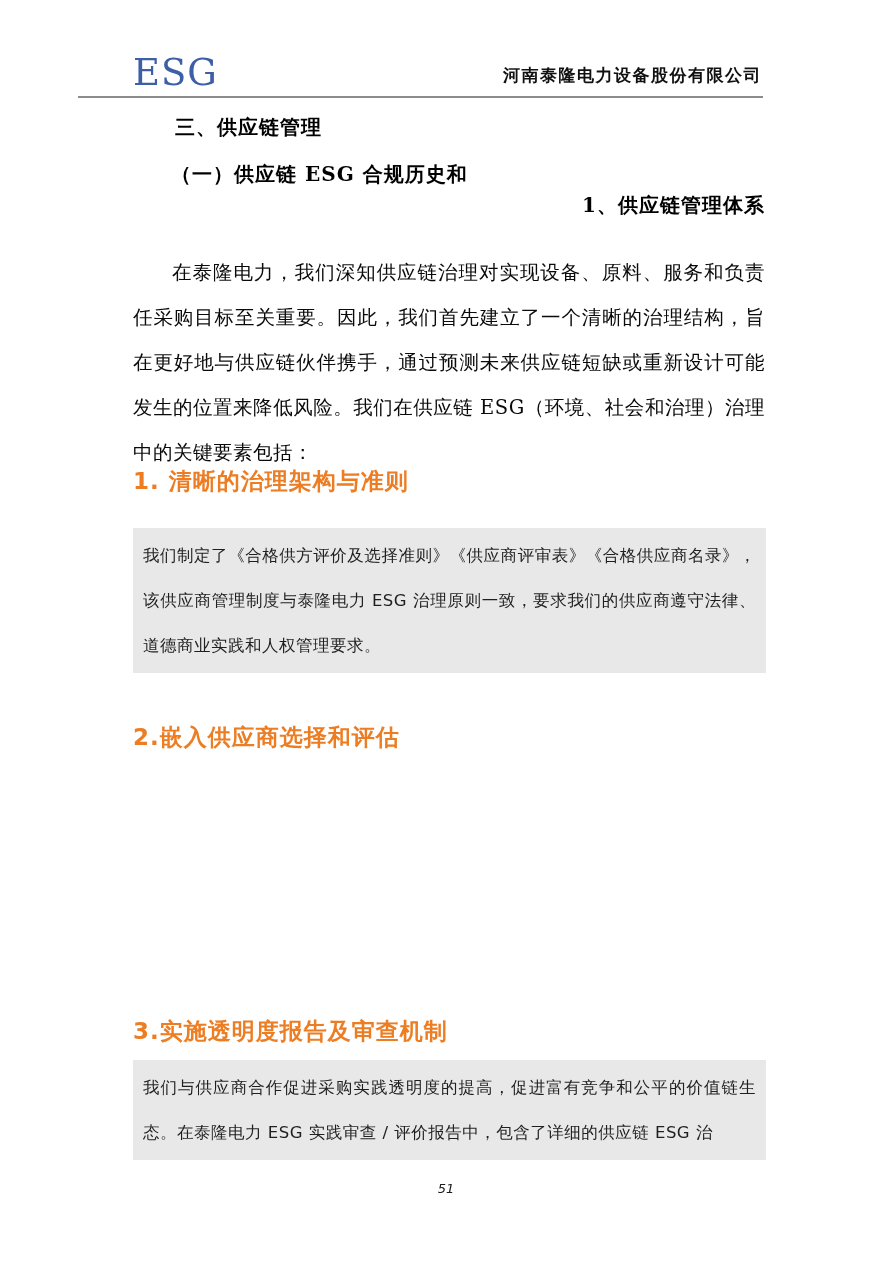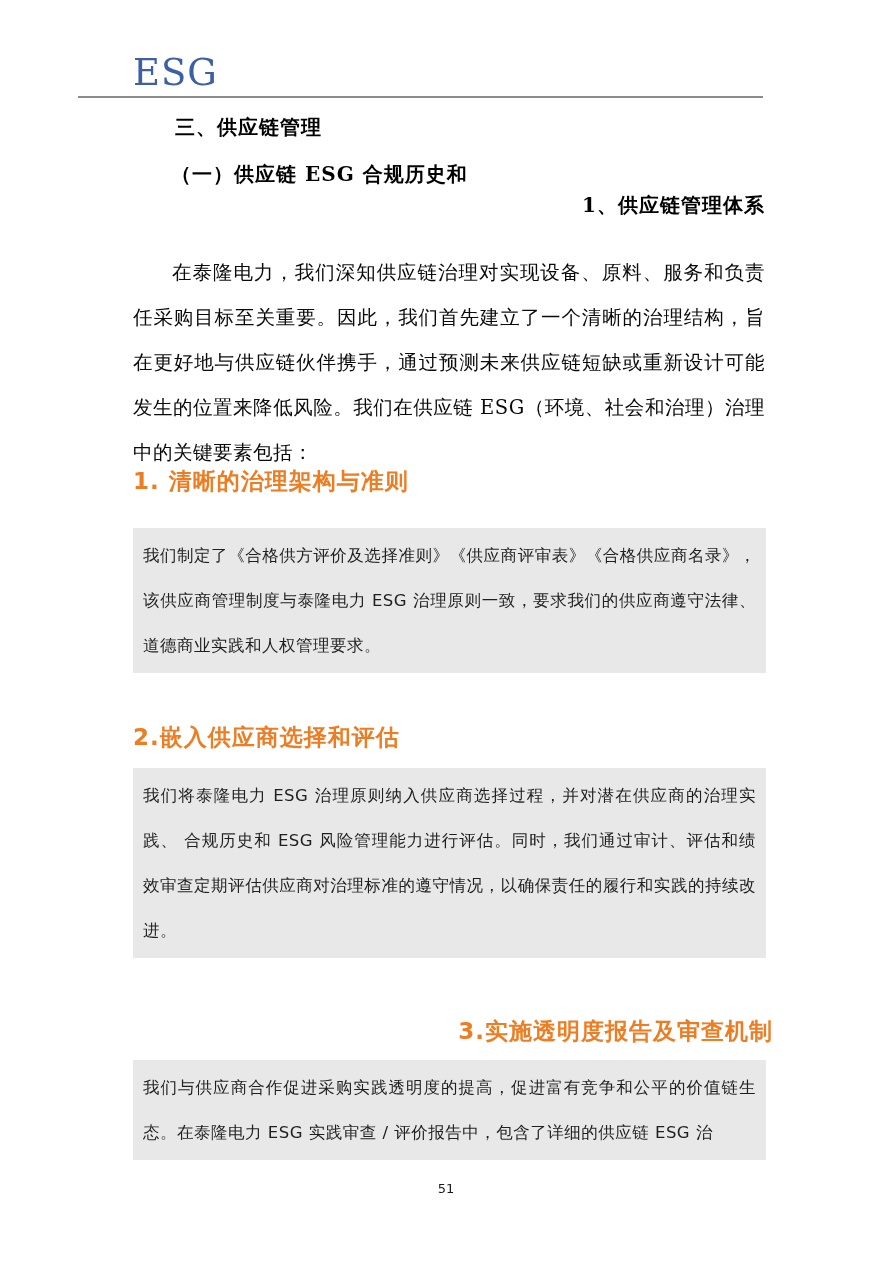--- a/index.html
+++ b/index.html
@@ -103,56 +103,57 @@
     line-height: 45px;
     letter-spacing: 0.5px;
     color: #1f1f1f;
     text-align: justify;
     font-family: "DejaVu Sans", "Liberation Sans", sans-serif;
   }
   .t1 { top: 466px; }
   .b1 { top: 528px; }
   .t2 { top: 722px; }
   .b2 { top: 768px; }
-  .t3 { top: 1016px; text-align: right; }
+  .t3 { top: 1016px; }
   .b3 { top: 1060px; }
 
   
   .footer {
     position: absolute;
     left: 0;
     top: 1178px;
     width: 100%;
     text-align: center;
   }
   .page-number {
     font-size: 13px;
     color: #1a1a1a;
     font-family: "DejaVu Sans", "Liberation Sans", sans-serif;
+    font-style: italic;
   }
 </style>
 </head>
 <body>
 
 <div class="page">
 
   <div class="logo">ESG</div>
+  <div class="company">河南泰隆电力设备股份有限公司</div>
   <div class="header-rule"></div>
 
   <div class="doc-heading h-section">三、供应链管理</div>
   <div class="doc-heading h-subsection">（一）供应链 ESG 合规历史和</div>
   <div class="doc-heading h-numbered">1、供应链管理体系</div>
 
   <div class="intro">在泰隆电力，我们深知供应链治理对实现设备、原料、服务和负责任采购目标至关重要。因此，我们首先建立了一个清晰的治理结构，旨在更好地与供应链伙伴携手，通过预测未来供应链短缺或重新设计可能发生的位置来降低风险。我们在供应链 ESG（环境、社会和治理）治理中的关键要素包括：</div>
 
   <div class="sec-title t1">1. 清晰的治理架构与准则</div>
   <div class="sec-body b1">我们制定了《合格供方评价及选择准则》《供应商评审表》《合格供应商名录》，该供应商管理制度与泰隆电力 ESG 治理原则一致，要求我们的供应商遵守法律、道德商业实践和人权管理要求。</div>
 
   <div class="sec-title t2">2.嵌入供应商选择和评估</div>
-  <div class="sec-body b2">我们将泰隆电力 ESG 治理原则纳入供应商选择过程，并对潜在供应商的治理实践、 合规历史和 ESG 风险管理能力进行评估。同时，我们通过审计、评估和绩效审查定期评估供应商对治理标准的遵守情况，以确保责任的履行和实践的持续改进。</div>
 
   <div class="sec-title t3">3.实施透明度报告及审查机制</div>
   <div class="sec-body b3">我们与供应商合作促进采购实践透明度的提高，促进富有竞争和公平的价值链生态。在泰隆电力 ESG 实践审查 / 评价报告中，包含了详细的供应链 ESG 治</div>
 
   <div class="footer">
     <span class="page-number">51</span>
   </div>
 
 </div>
 

